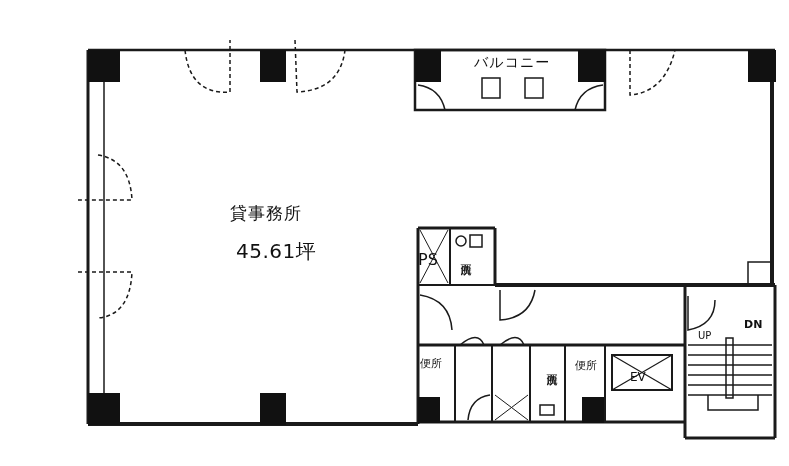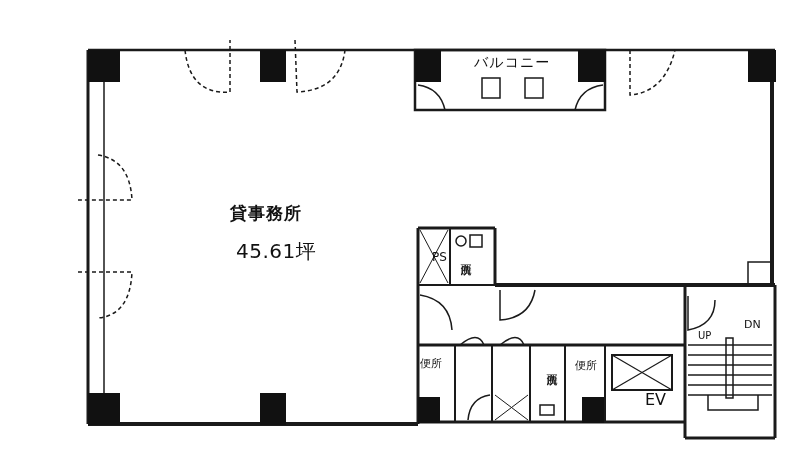--- a/index.html
+++ b/index.html
@@ -1,30 +1,30 @@
 <!DOCTYPE html>
 <html><head>
   <meta charset="utf-8">
   <style>
     html, body { margin: 0; padding: 0; background: #ffffff; }
     body { width: 789px; height: 466px; position: relative; overflow: hidden; font-family: "DejaVu Sans", sans-serif; }
     .plan { position: absolute; left: 0; top: 0; width: 789px; height: 466px; }
     .lbl { position: absolute; color: #111; white-space: nowrap; }
-    .room-title { left: 230px; top: 202px; font-size: 17px; letter-spacing: 1px; font-weight: bold; }
+    .room-title { left: 230px; top: 202px; font-size: 17px; letter-spacing: 1px; font-weight: normal; }
     .room-area { left: 236px; top: 238px; font-size: 20px; letter-spacing: 0.5px; }
     .balcony { left: 474px; top: 54px; font-size: 14px; letter-spacing: 1px; }
-    .ps { left: 432px; top: 250px; font-size: 12px; }
+    .ps { left: 418px; top: 250px; font-size: 16px; }
     .vert { writing-mode: vertical-rl; font-size: 11px; line-height: 11px; }
     .wash1 { left: 460px; top: 255px; }
     .wash2 { left: 546px; top: 365px; }
     .wc1 { left: 420px; top: 356px; font-size: 11px; }
     .wc2 { left: 575px; top: 358px; font-size: 11px; }
-    .ev { left: 630px; top: 390px; font-size: 16px; margin-left: 15px; }
+    .ev { left: 630px; top: 370px; font-size: 12px; }
     .up { left: 698px; top: 330px; font-size: 10px; }
-    .dn { left: 744px; top: 318px; font-size: 11px; }
+    .dn { left: 744px; top: 318px; font-size: 11px; font-weight: bold; }
   </style>
 </head>
 <body>
 
 <svg class="plan" viewBox="0 0 789 466" xmlns="http://www.w3.org/2000/svg">
   <g fill="none" stroke="#1a1a1a" stroke-width="2.5">
 
     <line x1="88" y1="50" x2="775" y2="50"></line>
     <line x1="88" y1="50" x2="88" y2="424" stroke-width="3"></line>
     <line x1="88" y1="424" x2="418" y2="424" stroke-width="4"></line>

